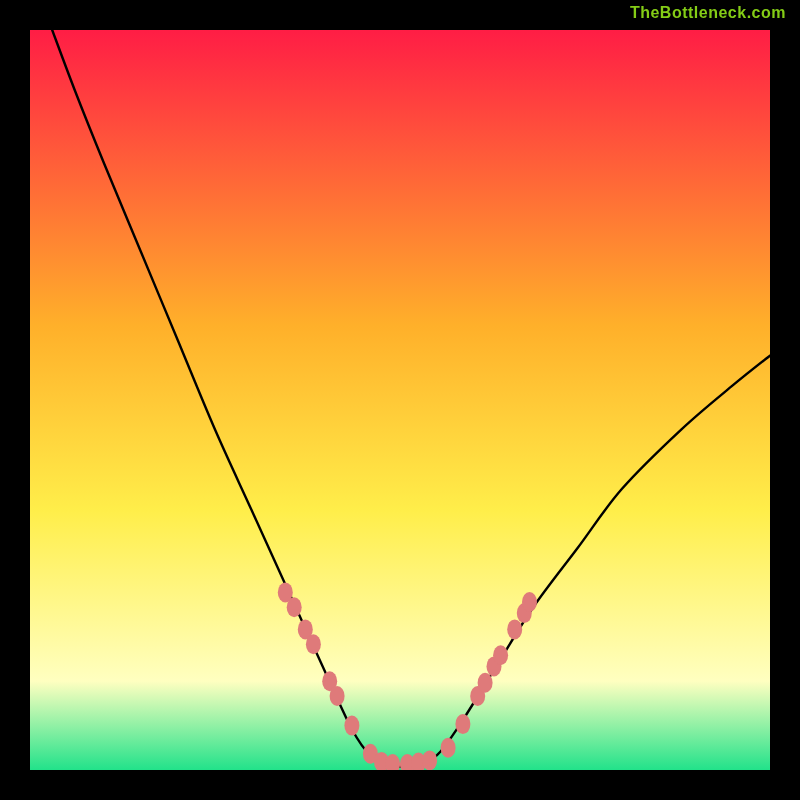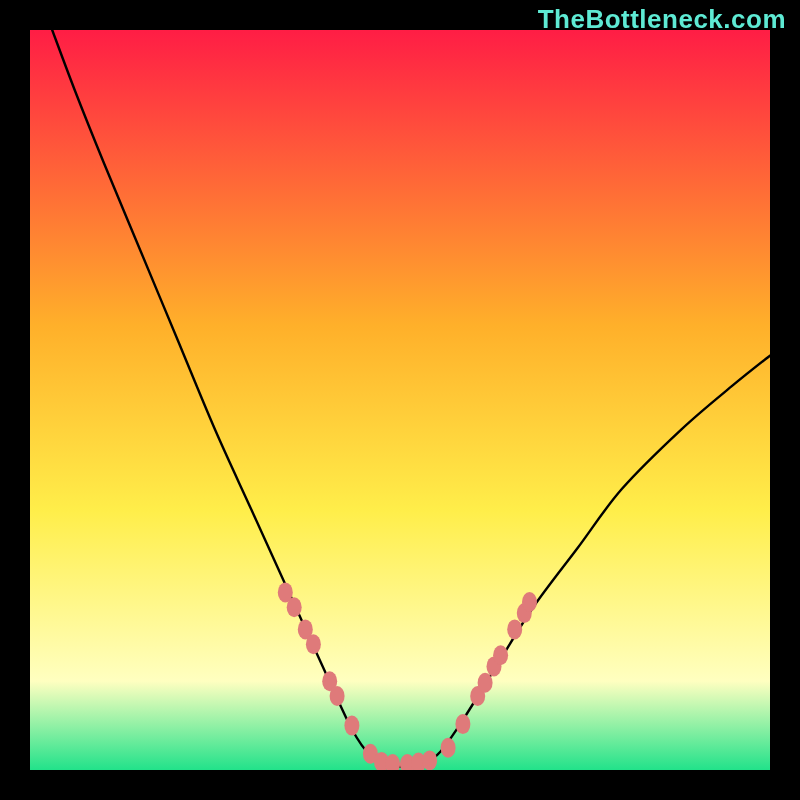--- a/index.html
+++ b/index.html
@@ -14,22 +14,22 @@
   .frame {
     position: relative;
     width: 800px;
     height: 800px;
     background: #000;
   }
   .watermark {
     position: absolute;
     top: 4px;
     right: 14px;
-    color: #5eead4;
-    font-size: 26px;
+    color: #84cc16;
+    font-size: 16px;
     font-weight: 600;
     letter-spacing: 0.5px;
     user-select: none;
   }
   .plot-outer {
     position: absolute;
     left: 30px;
     top: 30px;
     width: 740px;
     height: 740px;

